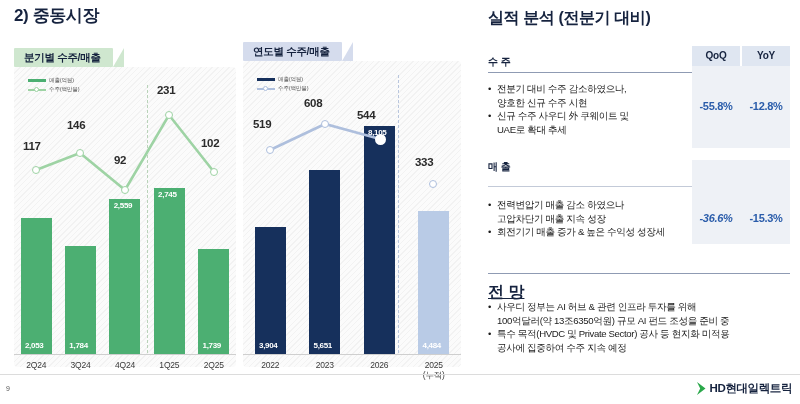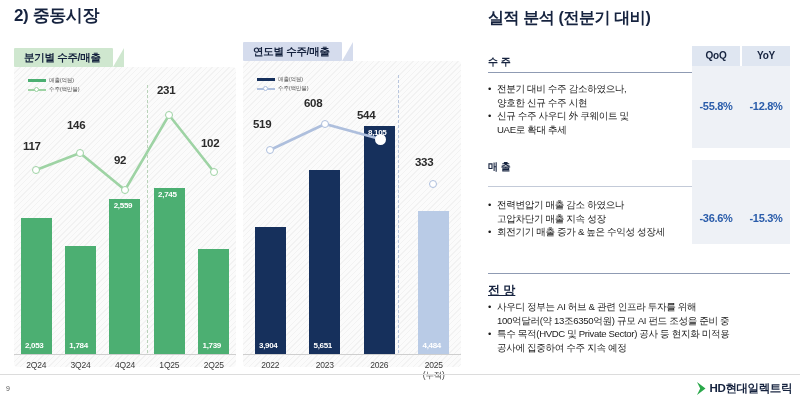--- a/index.html
+++ b/index.html
@@ -97,21 +97,21 @@
   .bullets{position:absolute;font-size:9.6px;line-height:13.5px;color:#1b1b1b;letter-spacing:-.35px;}
   .bullets div{position:relative;padding-left:9px;}
   .bullets div:before{content:"\2022";position:absolute;left:0;top:0;color:#1b1b1b;}
   .bullets div.cont:before{content:"";}
   .bullets div.cont{padding-left:9px;}
 
   .pct{
     position:absolute;font-size:11px;font-weight:bold;color:#2a5caa;letter-spacing:-.3px;text-align:center;
   }
 
-  .outlook-head{position:absolute;left:18px;font-size:12px;font-weight:bold;color:#16233f;text-decoration:underline;}
+  .outlook-head{position:absolute;left:18px;font-size:16px;font-weight:bold;color:#16233f;text-decoration:underline;}
 
   
   .pagenum{position:absolute;left:6px;top:385px;font-size:7px;color:#555;}
   .footrule{position:absolute;left:0;right:0;top:374px;height:1px;background:#dcdcdc;}
   .logo{position:absolute;right:8px;top:381px;display:flex;align-items:center;}
   .logo .chev{width:11px;height:13px;margin-right:3px;}
   .logo .txt{font-size:11.5px;font-weight:bold;color:#16233f;letter-spacing:-.4px;}
 </style>
 </head>
 <body>
@@ -291,21 +291,21 @@
 
     <div class="sechead" style="left:18px;top:160px;">매 출</div>
     <div class="rule thin" style="left:18px;top:186px;width:204px;"></div>
 
     <div class="bullets" style="left:18px;top:198px;width:206px;">
       <div>전력변압기 매출 감소 하였으나</div>
       <div class="cont">고압차단기 매출 지속 성장</div>
       <div>회전기기 매출 증가 &amp; 높은 수익성 성장세</div>
     </div>
 
-    <div class="pct" style="left:222px;top:212px;width:48px;">-36.6%</div>
+    <div class="pct" style="left:222px;top:212px;width:48px;font-style:italic;">-36.6%</div>
     <div class="pct" style="left:272px;top:212px;width:48px;">-15.3%</div>
 
     <div class="rule" style="left:18px;top:273px;width:302px;"></div>
     <div class="outlook-head" style="top:282px;">전 망</div>
 
     <div class="bullets" style="left:18px;top:300px;width:308px;">
       <div>사우디 정부는 AI 허브 &amp; 관련 인프라 투자를 위해</div>
       <div class="cont">100억달러(약 13조6350억원) 규모 AI 펀드 조성을 준비 중</div>
       <div>특수 목적(HVDC 및 Private Sector) 공사 등 현지화 미적용</div>
       <div class="cont">공사에 집중하여 수주 지속 예정</div>

